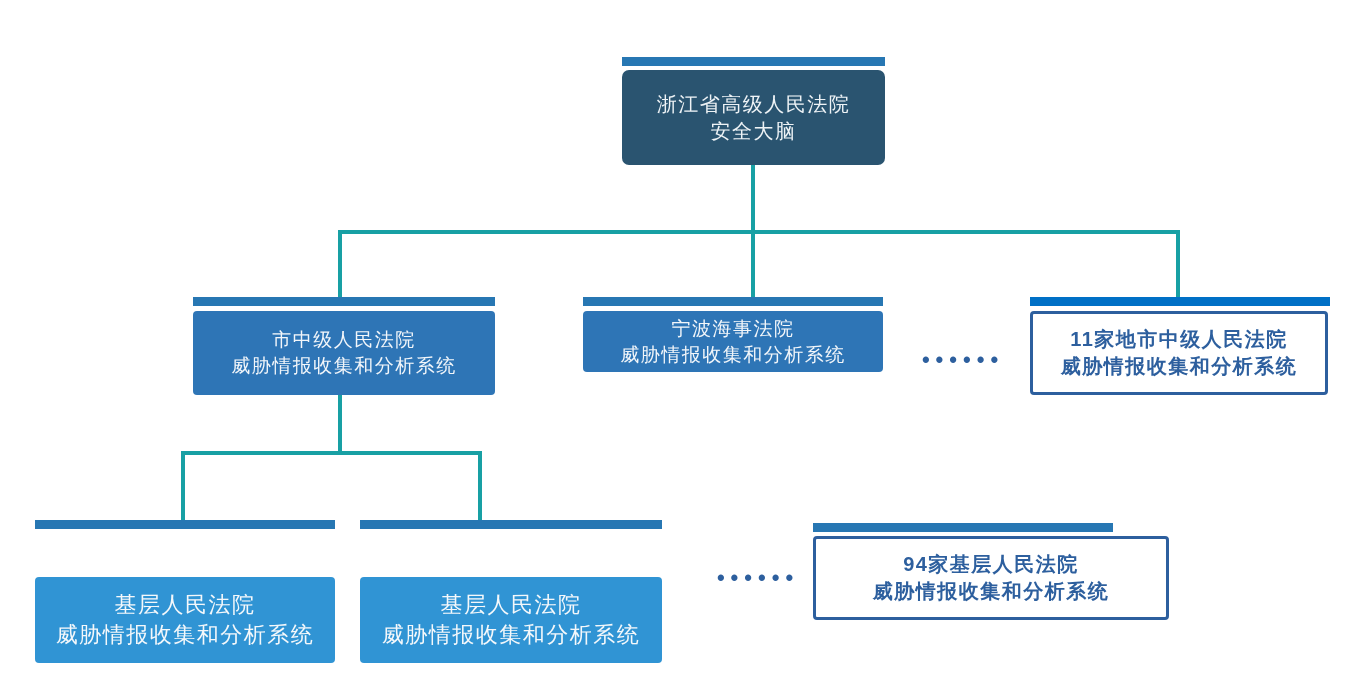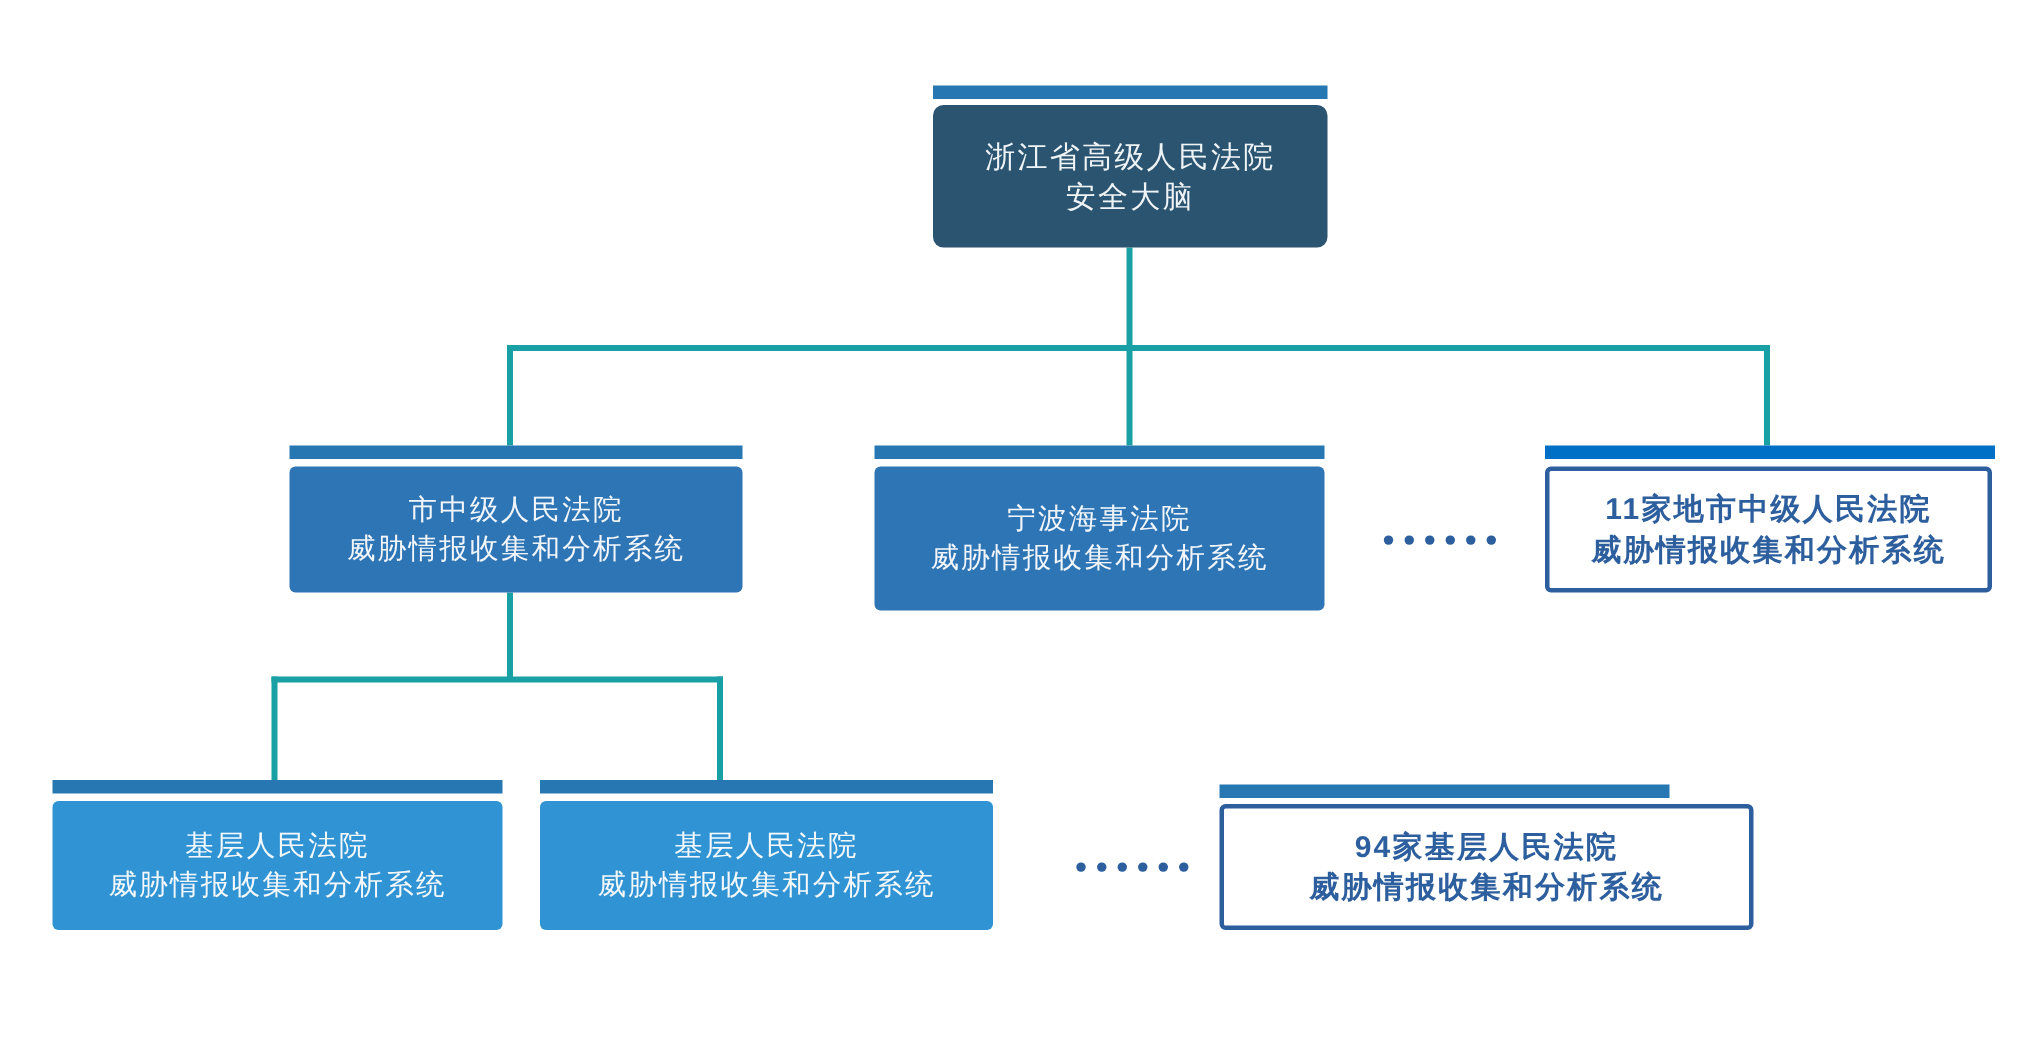--- a/index.html
+++ b/index.html
@@ -25,21 +25,22 @@
   .box.root{
     background:var(--navy);color:#eef3f6;border-radius:7px;
     font-size:20px;
   }
   .box.filled-mid{
     background:var(--mid-blue);color:#f2f6fa;border-radius:4px;
     font-size:19px;
   }
   .box.filled-light{
     background:var(--light-blue);color:#f4f8fb;border-radius:4px;
-    font-size:19px;
+    font-size:22px;
+    margin-top:43px;
   }
   .box.outlined{
     background:#ffffff;border:3px solid var(--outline);border-radius:4px;
     color:var(--outline);font-weight:bold;font-size:20px;
   }
 
   .dots{
     position:absolute;color:var(--outline);font-weight:bold;
     font-size:22px;letter-spacing:6px;line-height:1;
     display:flex;align-items:center;justify-content:center;
@@ -66,21 +67,21 @@
     <div class="ln">安全大脑</div>
   </div>
 
   <div class="bar" style="left:193px;top:297px;width:302px;height:9px;"></div>
   <div class="box filled-mid" style="left:193px;top:311px;width:302px;height:84px;">
     <div class="ln">市中级人民法院</div>
     <div class="ln">威胁情报收集和分析系统</div>
   </div>
 
   <div class="bar" style="left:583px;top:297px;width:300px;height:9px;"></div>
-  <div class="box filled-mid" style="left:583px;top:311px;width:300px;height:96px;">
+  <div class="box filled-mid" style="left:583px;top:311px;width:300px;height:61px;">
     <div class="ln">宁波海事法院</div>
     <div class="ln">威胁情报收集和分析系统</div>
   </div>
 
   <div class="dots" style="left:915px;top:345px;width:96px;height:30px;">••••••</div>
 
   <div class="bar bright" style="left:1030px;top:297px;width:300px;height:9px;"></div>
   <div class="box outlined" style="left:1030px;top:311px;width:298px;height:84px;">
     <div class="ln">11家地市中级人民法院</div>
     <div class="ln">威胁情报收集和分析系统</div>

